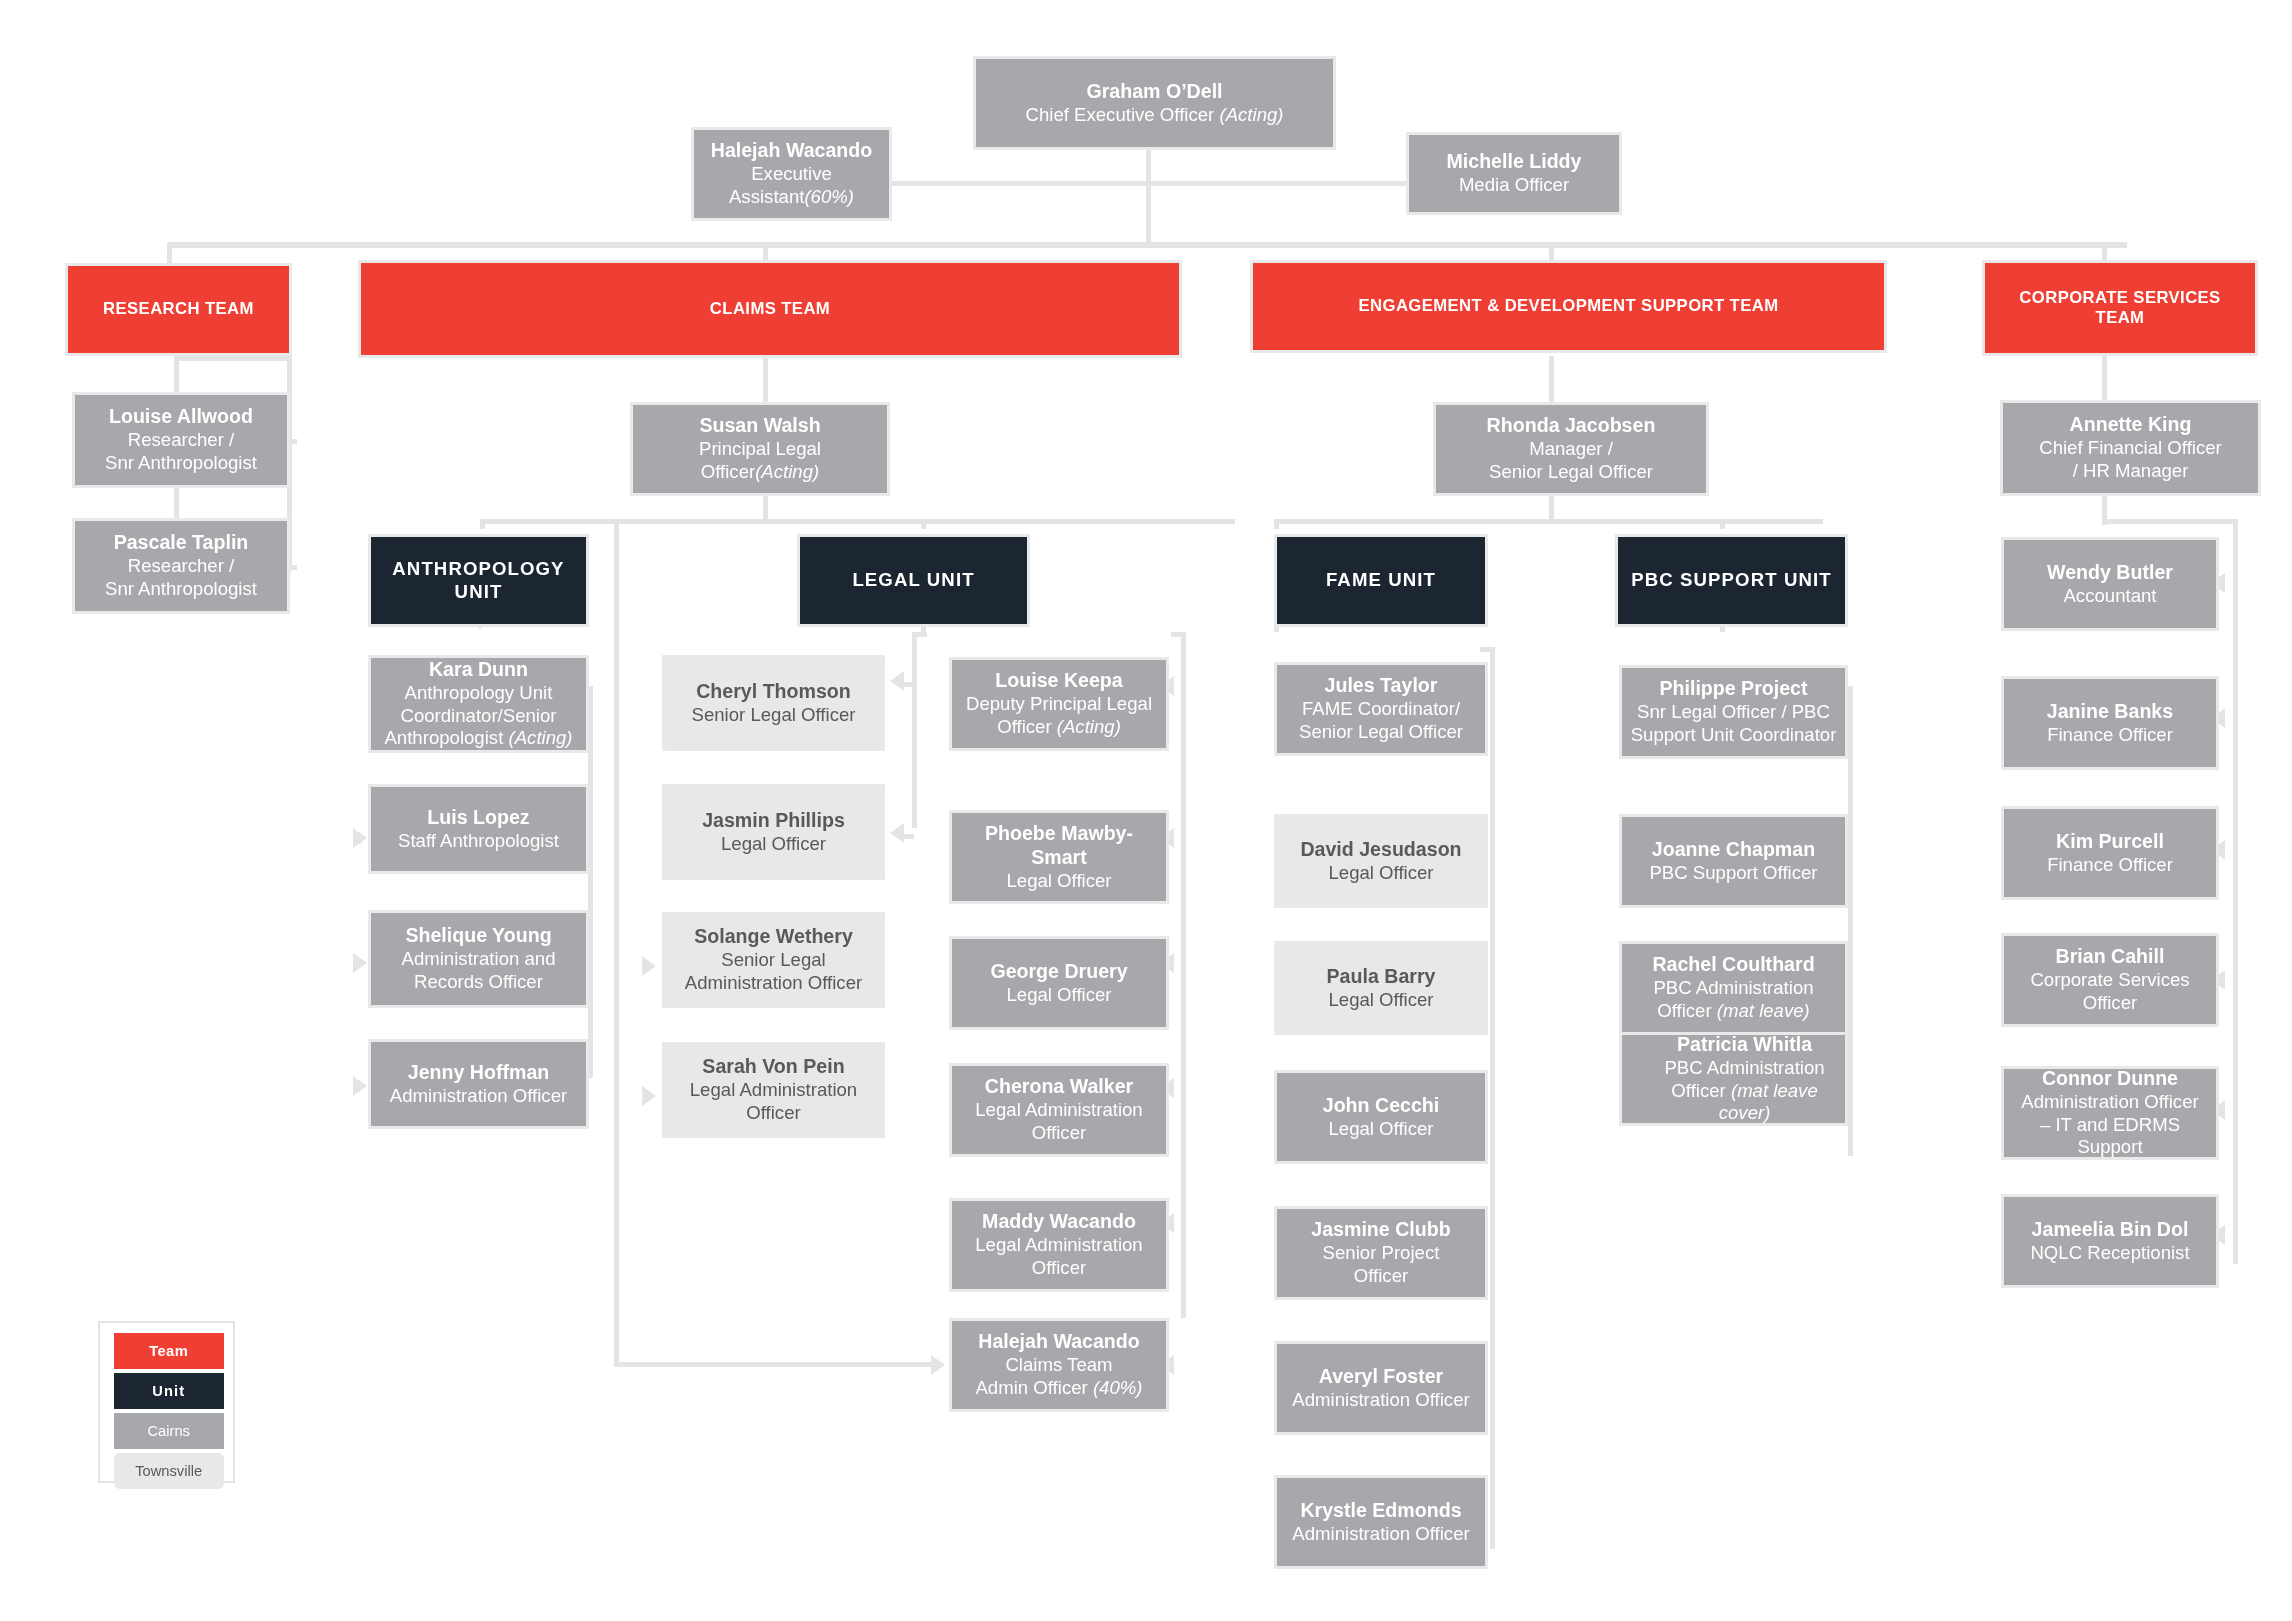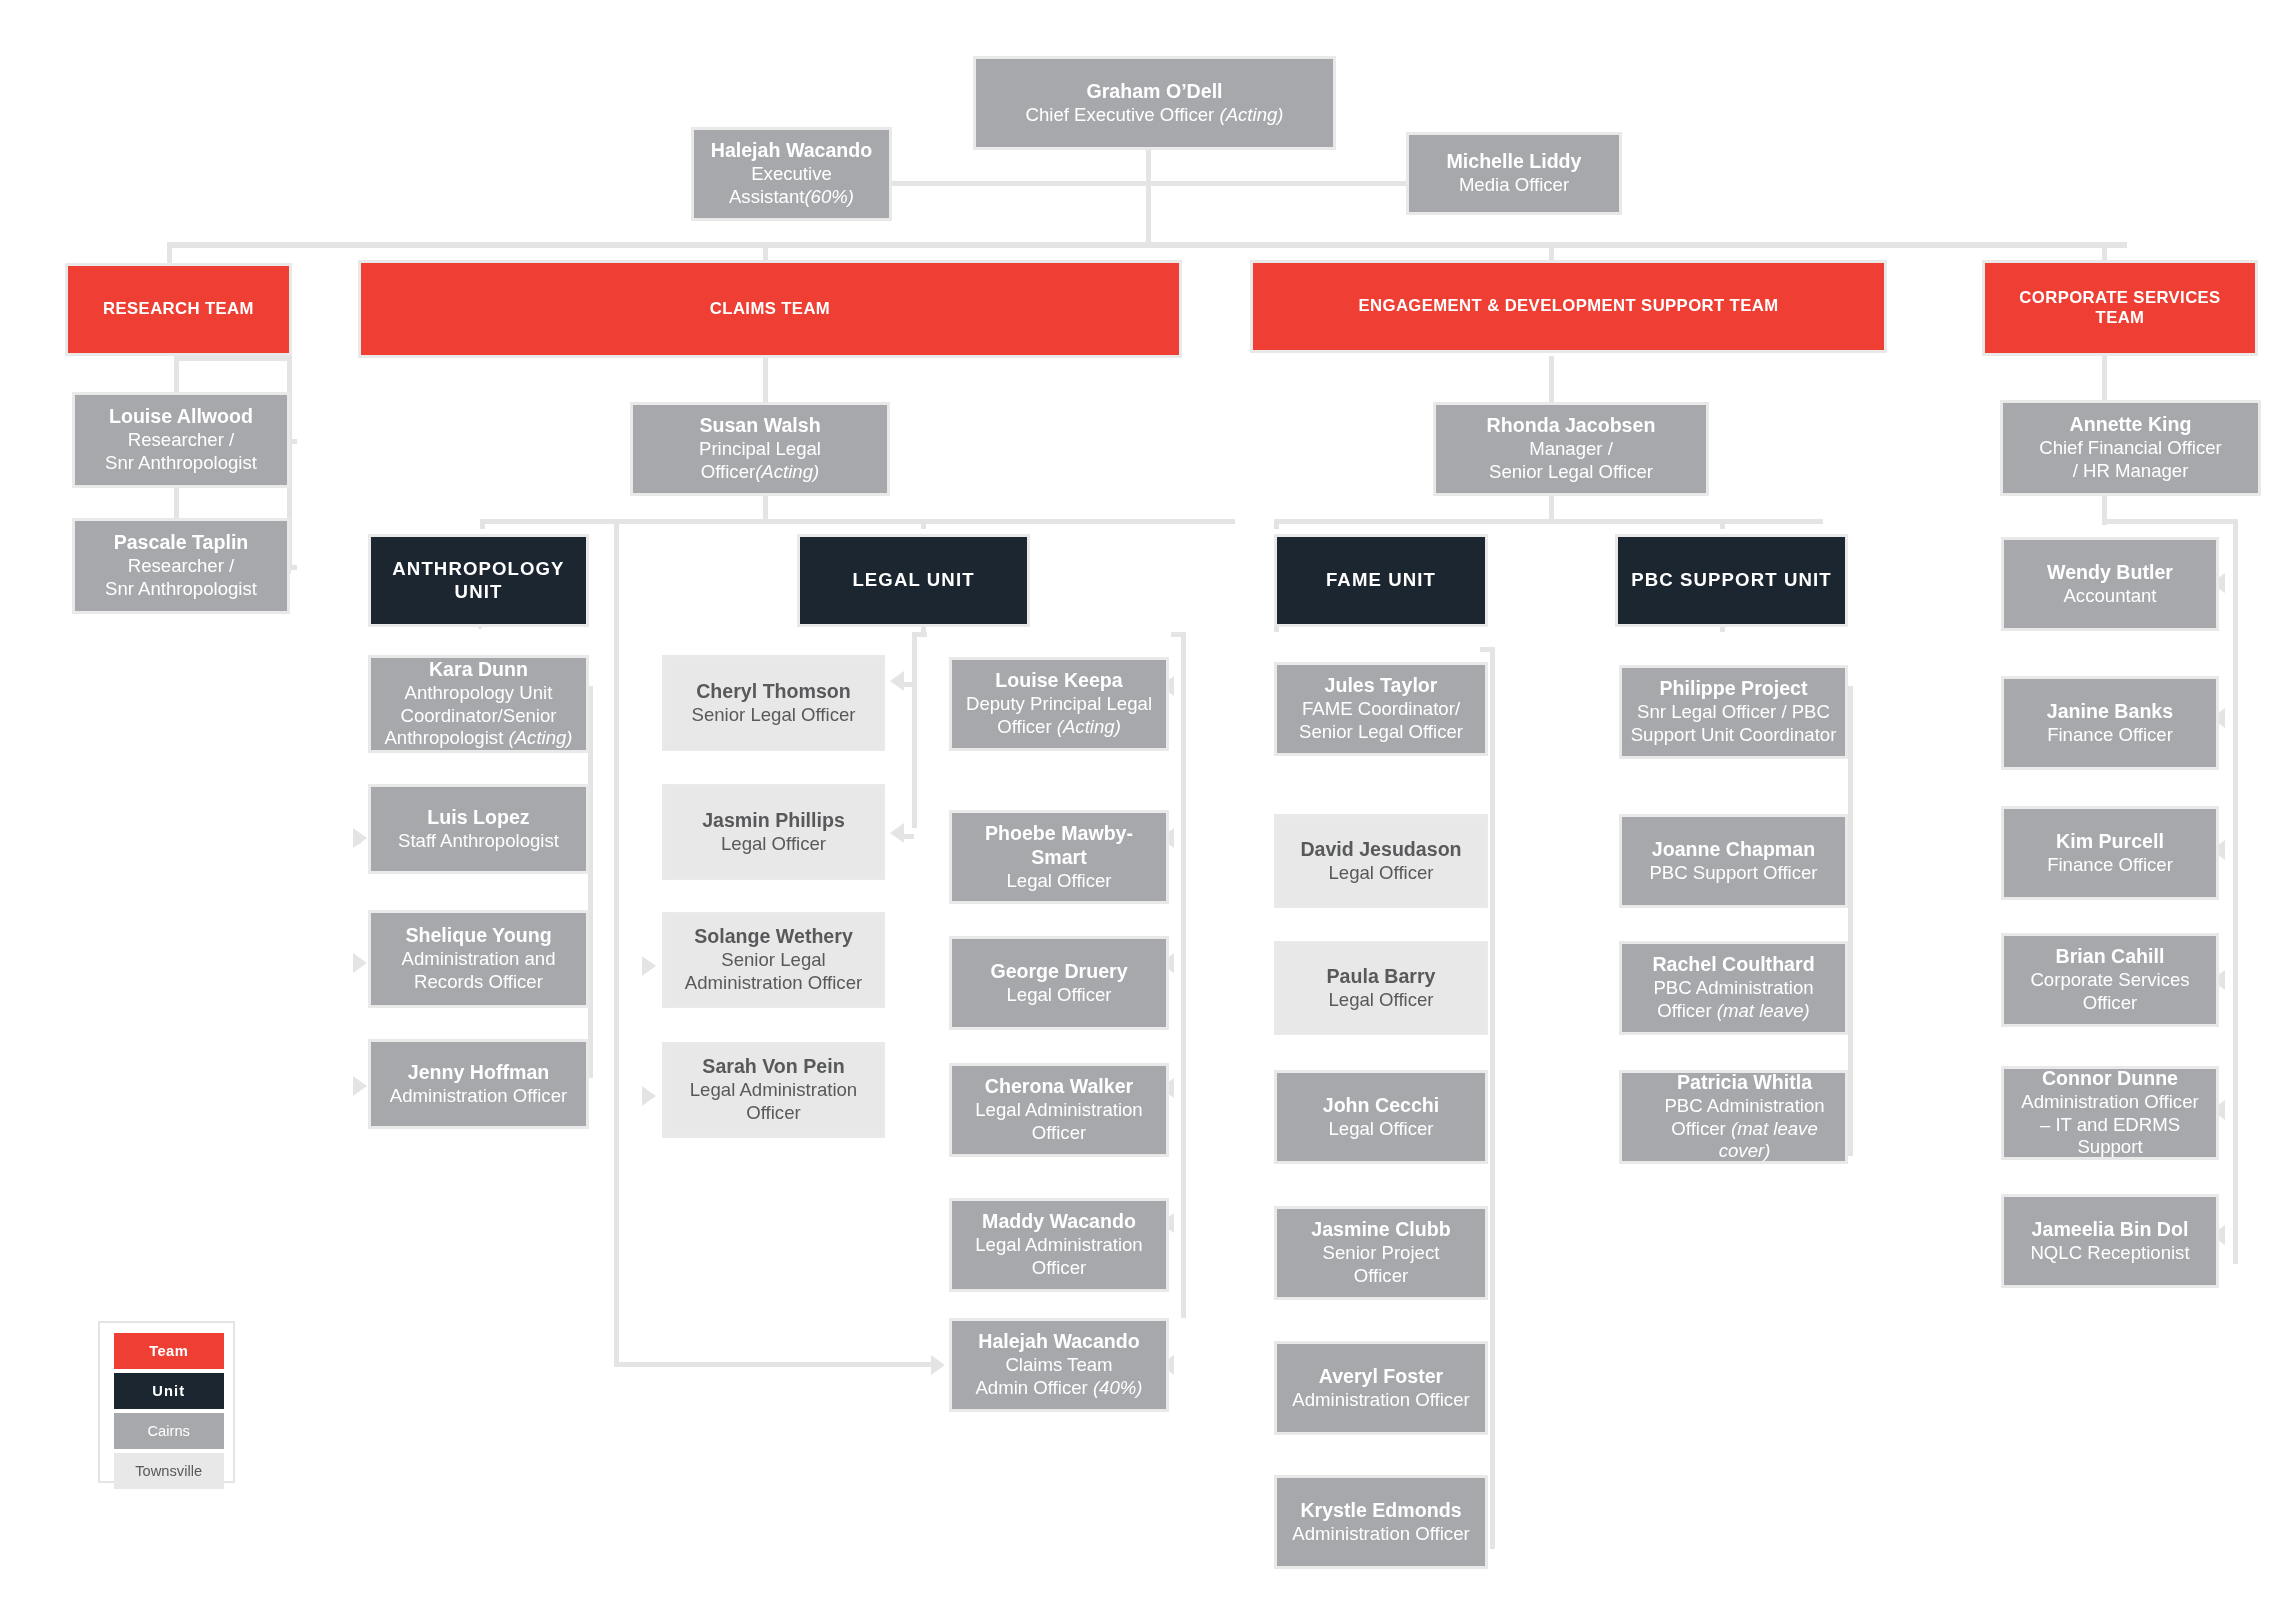--- a/index.html
+++ b/index.html
@@ -291,21 +291,21 @@
     </div>
     <div class="box c-cairns" style="left: 1619px; top: 814px; width: 229px; height: 94px;">
       <div class="nm">Joanne Chapman</div>
       <div class="rl">PBC Support Officer</div>
     </div>
     <div class="box c-cairns" style="left: 1619px; top: 941px; width: 229px; height: 94px;">
       <div class="nm">Rachel Coulthard</div>
       <div class="rl">PBC Administration</div>
       <div class="rl">Officer <span class="it">(mat leave)</span></div>
     </div>
-    <div class="box c-cairns" style="left: 1619px; top: 1070px; width: 229px; height: 94px; padding-left: 28px;">
+    <div class="box c-cairns" style="left: 1619px; top: 1032px; width: 229px; height: 94px; padding-left: 28px;">
       <div class="nm">Patricia Whitla</div>
       <div class="rl">PBC Administration</div>
       <div class="rl">Officer <span class="it">(mat leave cover)</span></div>
     </div>
     <div class="box c-cairns" style="left: 2001px; top: 537px; width: 218px; height: 94px;">
       <div class="nm">Wendy Butler</div>
       <div class="rl">Accountant</div>
     </div>
     <div class="box c-cairns" style="left: 2001px; top: 676px; width: 218px; height: 94px;">
       <div class="nm">Janine Banks</div>
@@ -332,18 +332,18 @@
     <div id="legend" style="left: 98px; top: 1321px; width: 137px; height: 162px;">
       <div class="sw c-team" style="top: 9.8px;">
         <span>Team</span>
       </div>
       <div class="sw c-unit" style="top: 50px;">
         <span>Unit</span>
       </div>
       <div class="sw c-cairns" style="top: 90px;">
         <span>Cairns</span>
       </div>
-      <div class="sw c-town" style="top: 130px;">
+      <div class="sw c-town" style="top: 130px; border-radius: 6px;">
         <span>Townsville</span>
       </div>
     </div>
   </div>
 
 
 </body></html>

